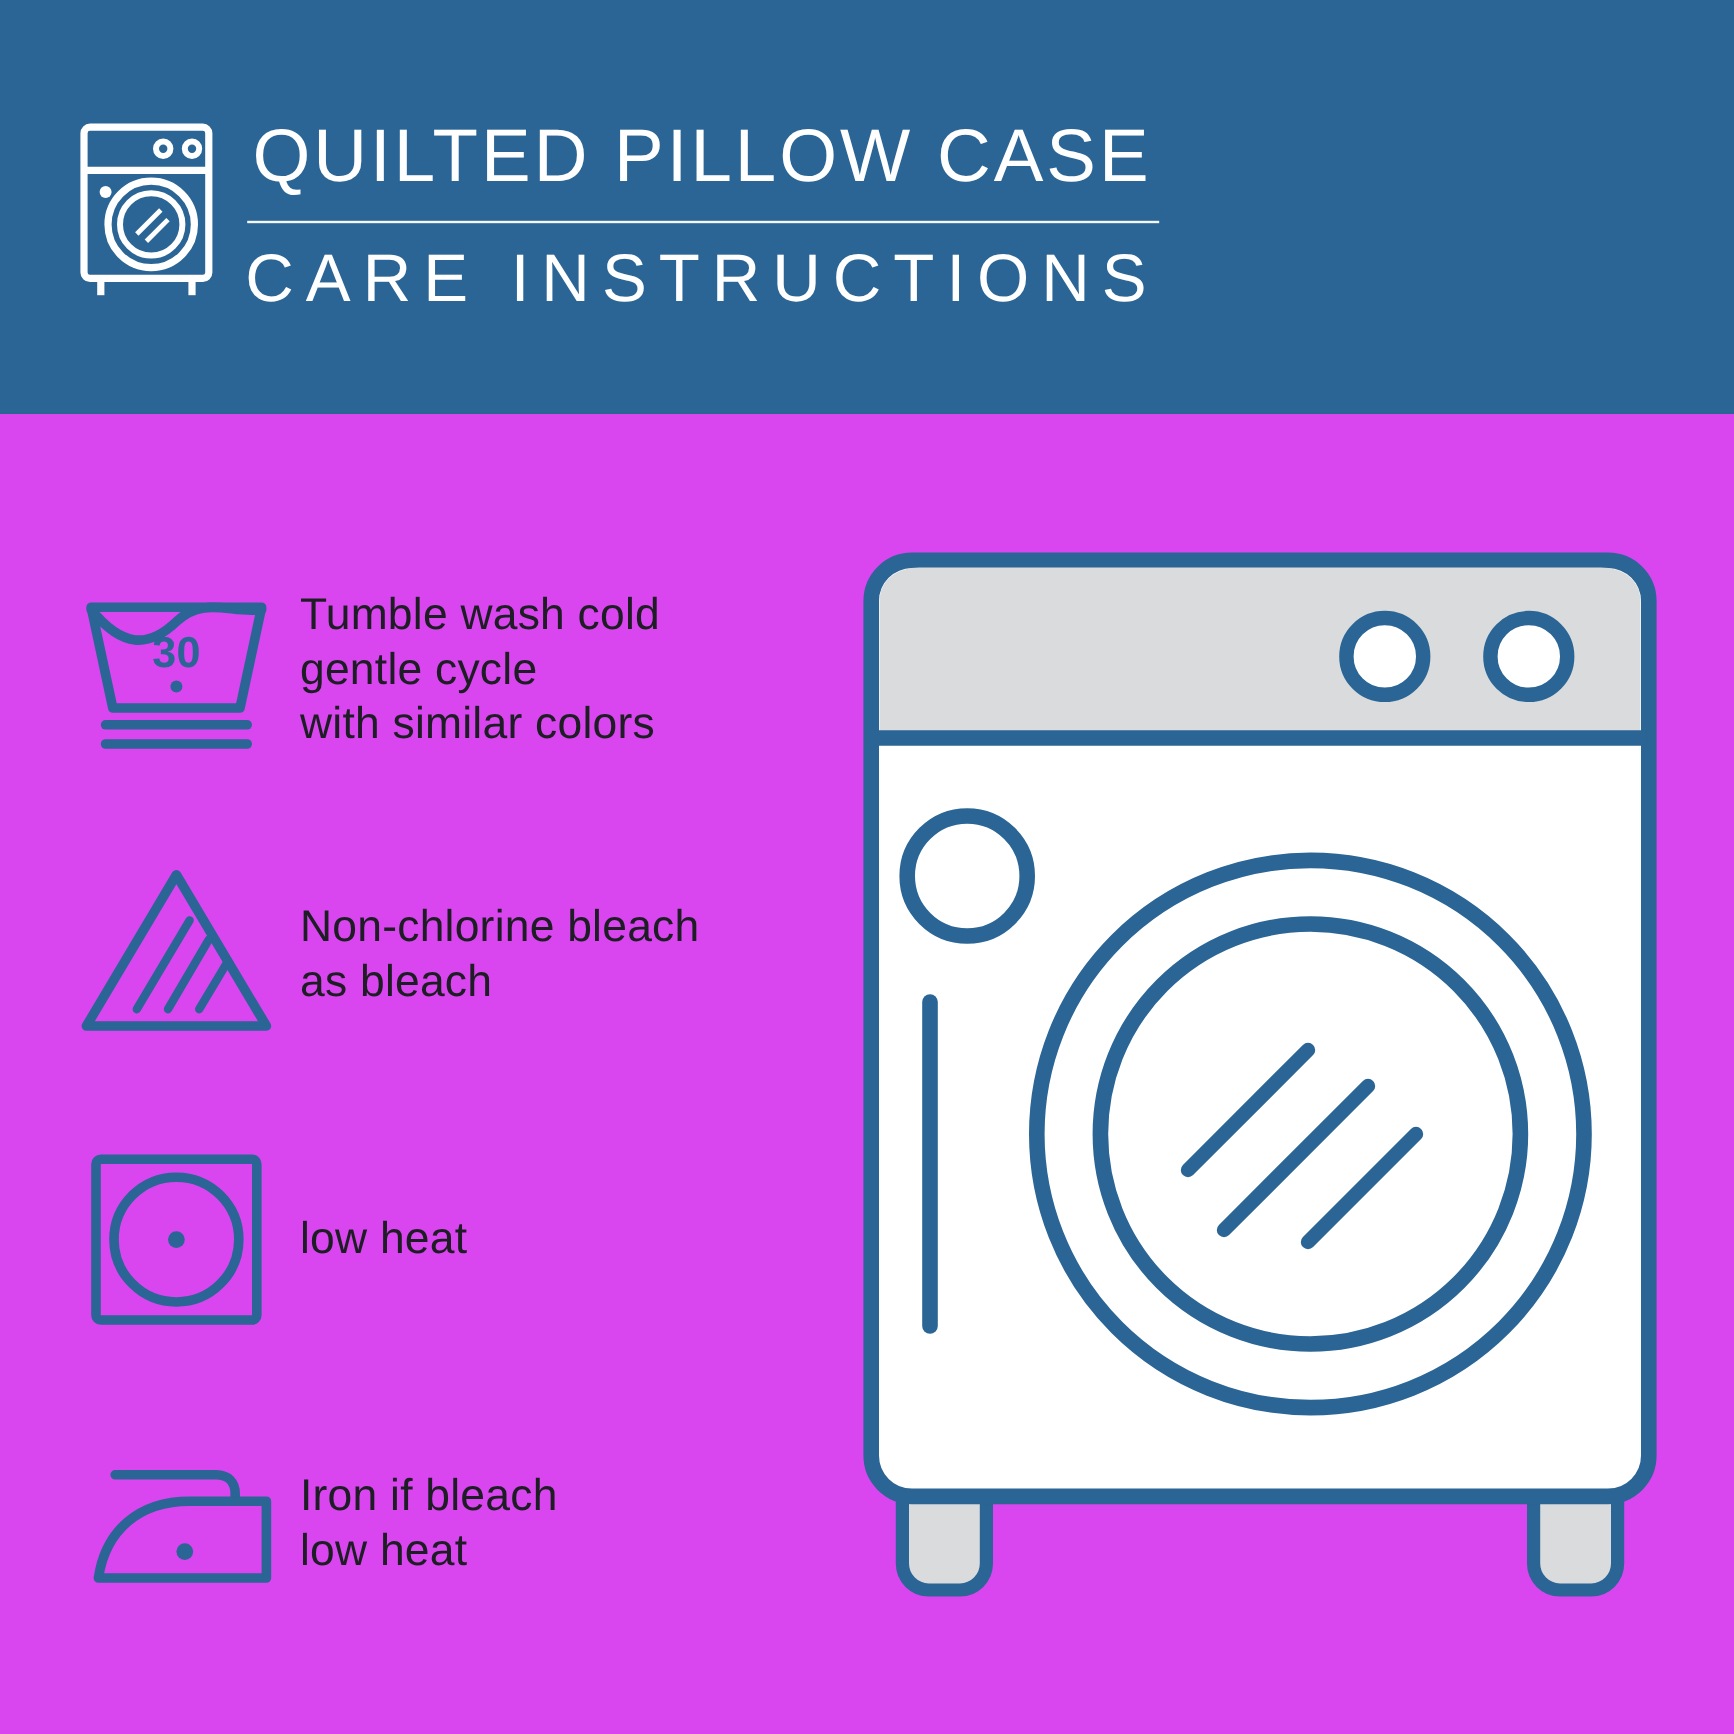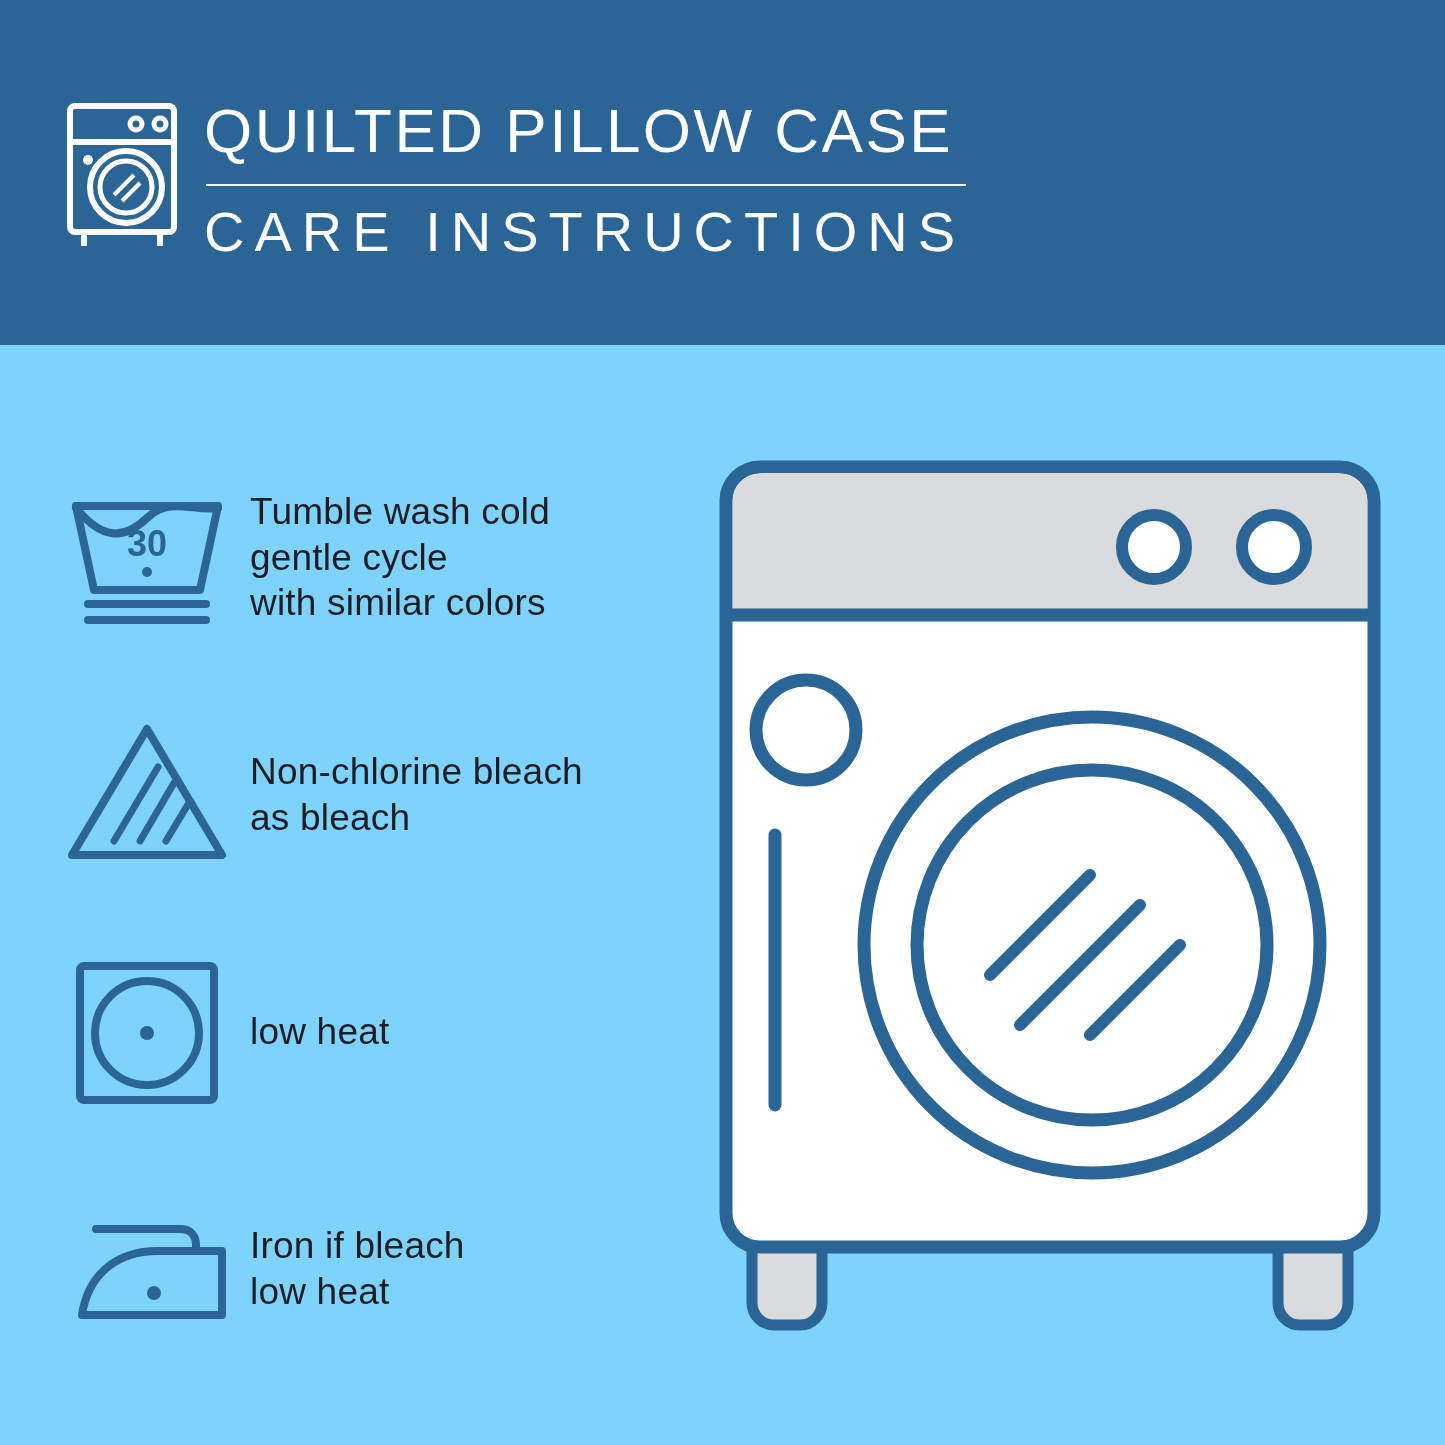--- a/index.html
+++ b/index.html
@@ -3,27 +3,27 @@
 <meta charset="utf-8">
 <style>
   html,body{margin:0;padding:0;}
   body{width:1445px;height:1445px;background:#ffffff;font-family:"Liberation Sans",sans-serif;overflow:hidden;}
   .page{position:relative;width:1445px;height:1445px;background:#fff;}
 
   
   .header{position:absolute;left:0;top:0;width:1445px;height:345px;background:#2a6595;}
   .header-inner{position:absolute;left:62px;top:92px;display:flex;align-items:flex-start;}
   .header-logo{width:120px;height:160px;flex:0 0 auto;margin-right:22px;}
-  .header-text{display:flex;flex-direction:column;padding-top:8px;}
+  .header-text{display:flex;flex-direction:column;padding-top:8px;text-align:center;}
   .title-main{color:#ffffff;font-size:62px;line-height:1.0;letter-spacing:2.5px;font-weight:400;white-space:nowrap;}
   .title-rule{width:760px;height:2px;background:#ffffff;margin:22px 0 18px 2px;opacity:.95;}
   .title-sub{color:#ffffff;font-size:56px;line-height:1.0;letter-spacing:10px;font-weight:400;white-space:nowrap;}
 
   
-  .body-area{position:absolute;left:0;top:345px;width:1445px;height:1100px;background:#7dd3fc;}
+  .body-area{position:absolute;left:0;top:345px;width:1445px;height:1100px;background:#d946ef;}
 
   .care-list{position:absolute;left:62px;top:130px;width:640px;}
   .care-row{display:flex;align-items:center;height:auto;margin-bottom:72px;}
   .care-icon{width:170px;height:165px;flex:0 0 auto;display:flex;align-items:center;justify-content:center;}
   .care-label{color:#1d1d24;font-size:37px;line-height:1.23;font-weight:400;letter-spacing:.2px;margin-left:18px;}
 
   .machine-wrap{position:absolute;left:700px;top:110px;width:700px;height:900px;}
 
   svg{display:block;overflow:visible;}
 </style>

